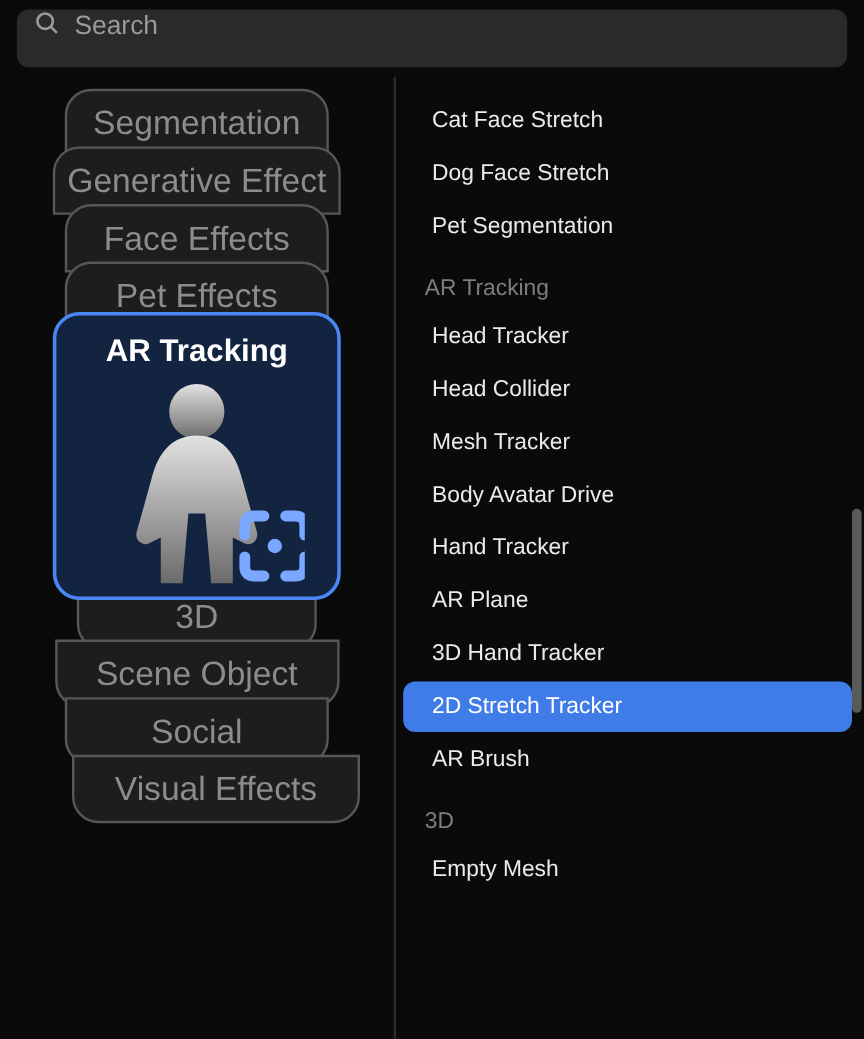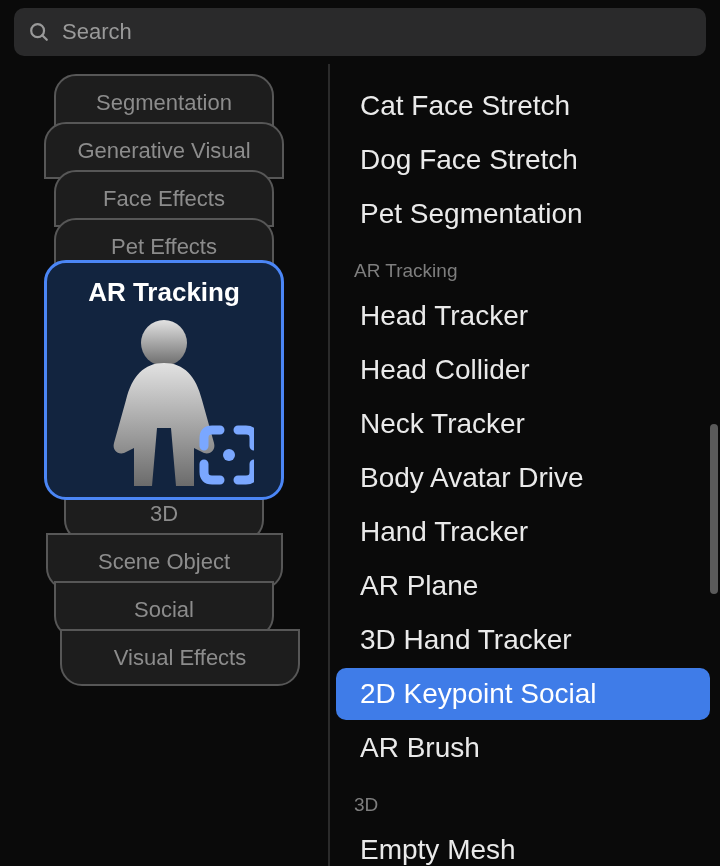--- a/index.html
+++ b/index.html
@@ -16,21 +16,20 @@
     height: 866px;
     display: flex;
     flex-direction: column;
   }
   .search-bar {
     margin: 8px 14px 8px 14px;
     background: #2a2a2b;
     border-radius: 10px;
     height: 48px;
     display: flex;
-    align-items: center;
     padding: 0 14px;
     gap: 12px;
   }
   .search-bar svg { flex: 0 0 auto; }
   .search-placeholder {
     color: #9a9a9a;
     font-size: 22px;
     font-weight: 400;
   }
   .content {
@@ -53,21 +52,21 @@
   }
   .card-stack { display:flex; flex-direction:column; align-items:center; width:100%; }
   .stack-item {
     width: 220px;
     height: 57px;
     border: 2px solid #575757;
     border-top-left-radius: 22px;
     border-top-right-radius: 22px;
     background: #1d1d1d;
     color: #8c8c8c;
-    font-size: 22px;
+    font-size: 28px;
     font-weight: 500;
     display:flex;
     align-items:center;
     justify-content:center;
     margin-bottom: -9px;
     z-index: 1;
   }
   .stack-item.gen { width: 240px; }
   .selected-card {
     width: 240px;
@@ -113,21 +112,21 @@
     position: relative;
     padding-top: 0;
   }
   .right-inner {
     padding: 0 0 0 0;
     height: 100%;
     overflow: hidden;
   }
   .list-item {
     color: #eaeaea;
-    font-size: 28px;
+    font-size: 19px;
     font-weight: 400;
     padding: 10px 24px;
     border-radius: 10px;
     margin: 2px 10px 2px 6px;
     cursor: pointer;
   }
   .list-item.selected {
     background: #3f7ce8;
     color: #ffffff;
   }
@@ -160,21 +159,21 @@
   </div>
 
   <div class="content">
 
     <div class="left-col">
       <div class="card-stack">
         <div class="stack-item">
             <span>Segmentation</span>
           </div>
         <div class="stack-item gen">
-            <span>Generative Visual</span>
+            <span>Generative Effect</span>
           </div>
         <div class="stack-item">
             <span>Face Effects</span>
           </div>
         <div class="stack-item">
             <span>Pet Effects</span>
           </div>
       </div>
 
       <div class="selected-card">
@@ -225,26 +224,26 @@
     <div class="right-col">
       <div class="right-inner">
         <div style="height:14px"></div>
         <div class="list-item"><span>Cat Face Stretch</span></div>
         <div class="list-item"><span>Dog Face Stretch</span></div>
         <div class="list-item"><span>Pet Segmentation</span></div>
 
         <div class="section-header">AR Tracking</div>
         <div class="list-item"><span>Head Tracker</span></div>
         <div class="list-item"><span>Head Collider</span></div>
-        <div class="list-item"><span>Neck Tracker</span></div>
+        <div class="list-item"><span>Mesh Tracker</span></div>
         <div class="list-item"><span>Body Avatar Drive</span></div>
         <div class="list-item"><span>Hand Tracker</span></div>
         <div class="list-item"><span>AR Plane</span></div>
         <div class="list-item"><span>3D Hand Tracker</span></div>
-        <div class="list-item selected"><span>2D Keypoint Social</span></div>
+        <div class="list-item selected"><span>2D Stretch Tracker</span></div>
         <div class="list-item"><span>AR Brush</span></div>
 
         <div class="section-header">3D</div>
         <div class="list-item"><span>Empty Mesh</span></div>
       </div>
       <div class="scrollbar"></div>
     </div>
   </div>
 </div>
 

